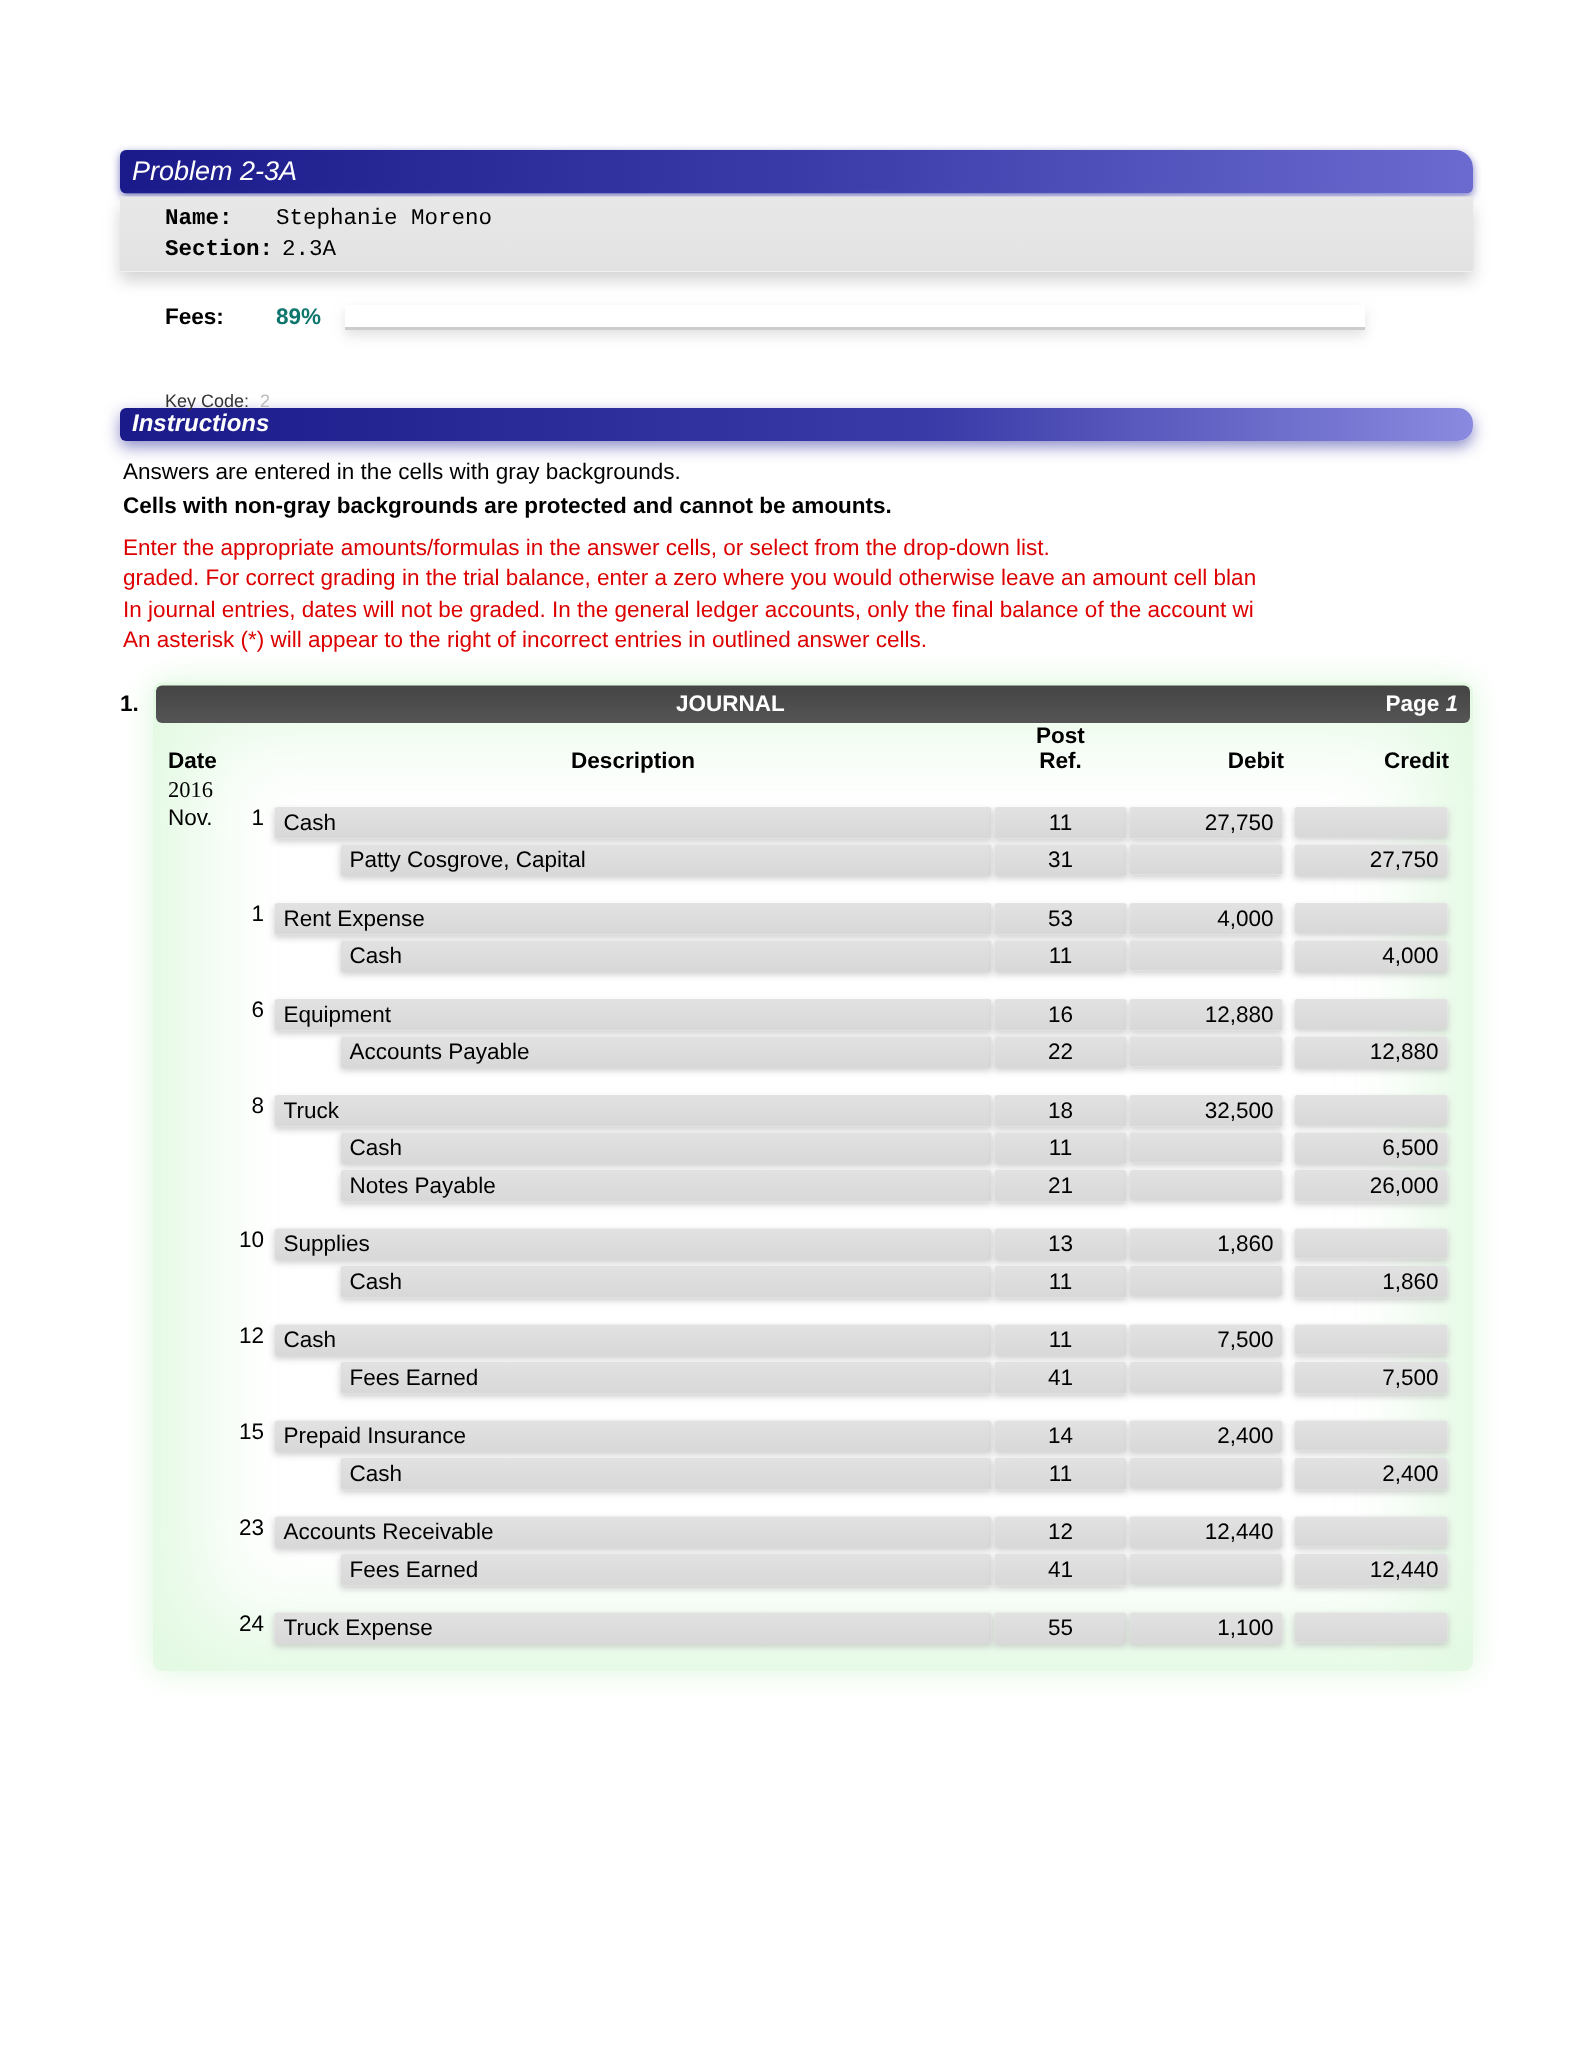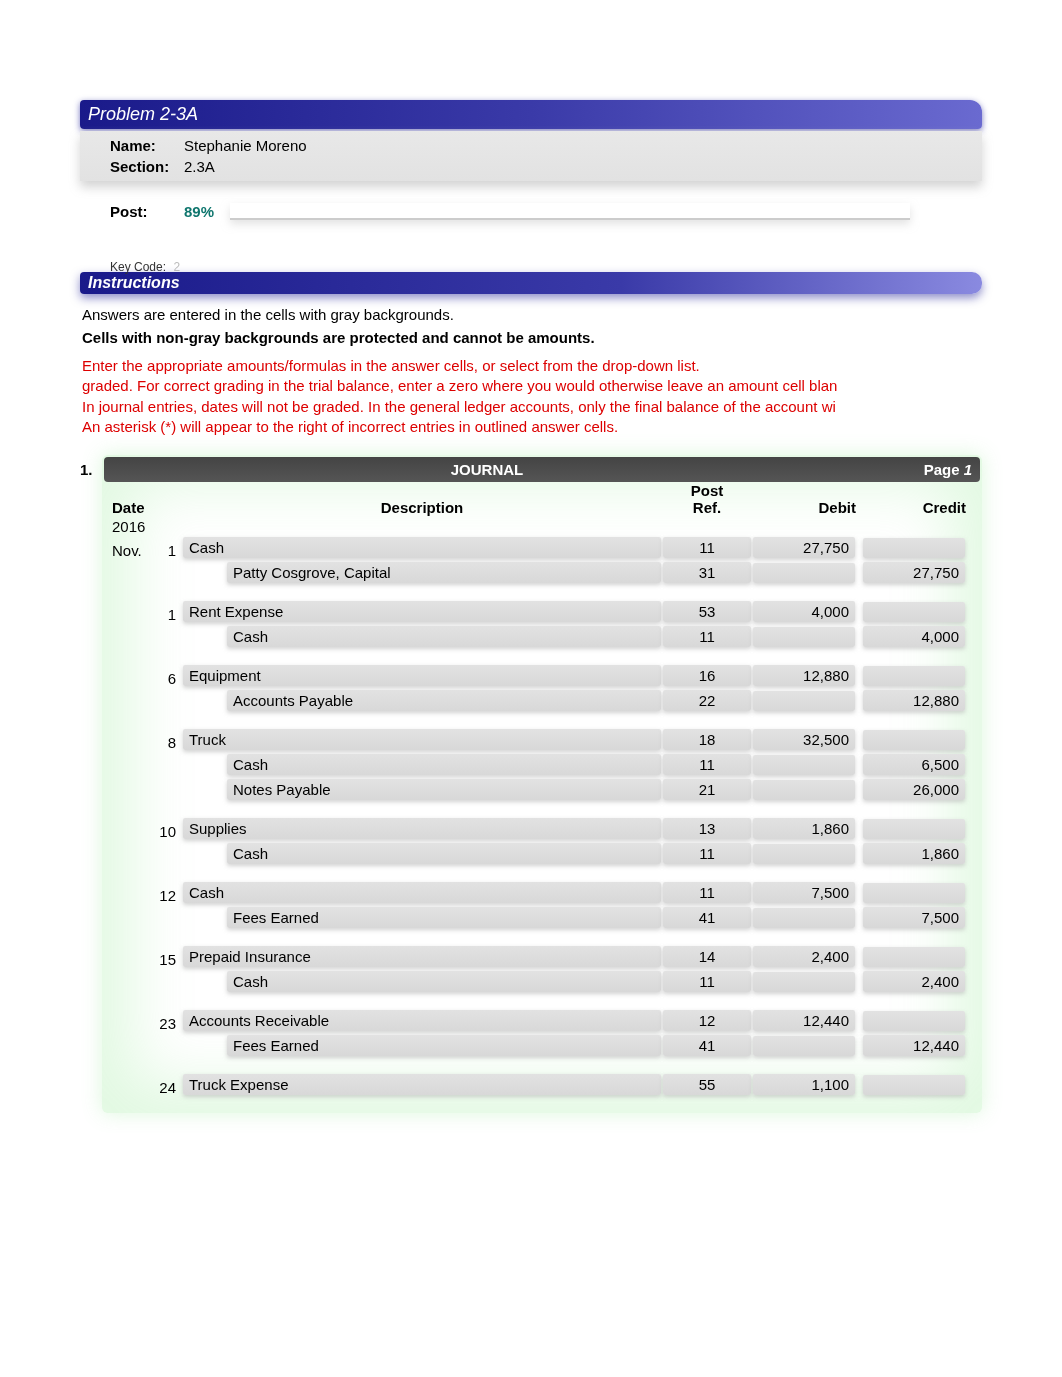--- a/index.html
+++ b/index.html
@@ -18,20 +18,21 @@
       font-size: 18px;
       padding: 4px 8px;
       border-radius: 4px 12px 4px 4px;
       margin-bottom: 2px;
       box-shadow: 0 2px 6px rgba(30,30,150,0.6);
     }
     .info-block {
       background: linear-gradient(#e8e8e8, #e2e2e2);
       padding: 4px 30px;
       box-shadow: 0 6px 10px rgba(200,200,200,0.8);
+      font-family: Liberation Mono, monospace;
     }
     .info-row { display: flex; gap: 6px; padding: 2px 0; }
     .info-label { font-weight: bold; min-width: 68px; }
     .score-block {
       padding: 4px 30px;
       margin-top: 16px;
     }
     .score-val { color: #0f766e; font-weight: bold; }
     .score-underline {
       display:inline-block;
@@ -91,21 +92,21 @@
     .c-date { width: 70px; }
     .c-desc { flex: 1; text-align: center; }
     .c-ref  { width: 90px; text-align: center; }
     .c-deb  { width: 110px; text-align: right; padding-right: 6px;}
     .c-cred { width: 110px; text-align: right; padding-right: 6px;}
     .year-row { padding: 0 8px; }
     .entries { padding: 0 8px; }
     .eg { margin-bottom: 14px; }
     .jl {
       display: flex;
-      align-items: flex-end;
+      align-items: flex-start;
       padding: 1px 0;
     }
     .jl .month { width: 44px; }
     .jl .day   { width: 26px; text-align: right; padding-right: 6px; }
     .jl .desc  { flex: 1; }
     .jl .desc.indent { padding-left: 44px; }
     .jl .ref   { width: 90px; text-align: center; }
     .jl .deb   { width: 110px; text-align: right; padding-right: 6px;}
     .jl .cred  { width: 110px; text-align: right; padding-right: 6px;}
     .cell {
@@ -132,21 +133,21 @@
     <span>Stephanie Moreno</span>
   </div>
   <div class="info-row">
     <span class="info-label">Section:</span>
     <span>2.3A</span>
   </div>
 </div>
 
 <div class="score-block">
   <div class="info-row">
-    <span class="info-label">Post:</span>
+    <span class="info-label">Fees:</span>
     <span class="score-val">89%</span>
     <span class="score-underline"></span>
   </div>
 </div>
 
 <div class="keycode">
   <span>Key Code:</span>
   <span class="keycode-val">2</span>
 </div>
 
@@ -183,21 +184,21 @@
     </div>
     <div class="cols">
       <span class="c-date">Date</span>
       <span class="c-desc">Description</span>
       <span class="c-ref">Ref.</span>
       <span class="c-deb">Debit</span>
       <span class="c-cred">Credit</span>
     </div>
 
     <div class="year-row">
-      <span style="display:inline-block;width:70px;">2016</span>
+      <span style="display:inline-block;width:70px;font-family:Liberation Serif, serif;">2016</span>
     </div>
 
     <div class="entries" id="entries">
         <div class="eg">
           <div class="jl">
             <span class="month">Nov.</span>
             <span class="day">1</span>
             <span class="desc">
               <span class="cell">Cash</span>
             </span>

